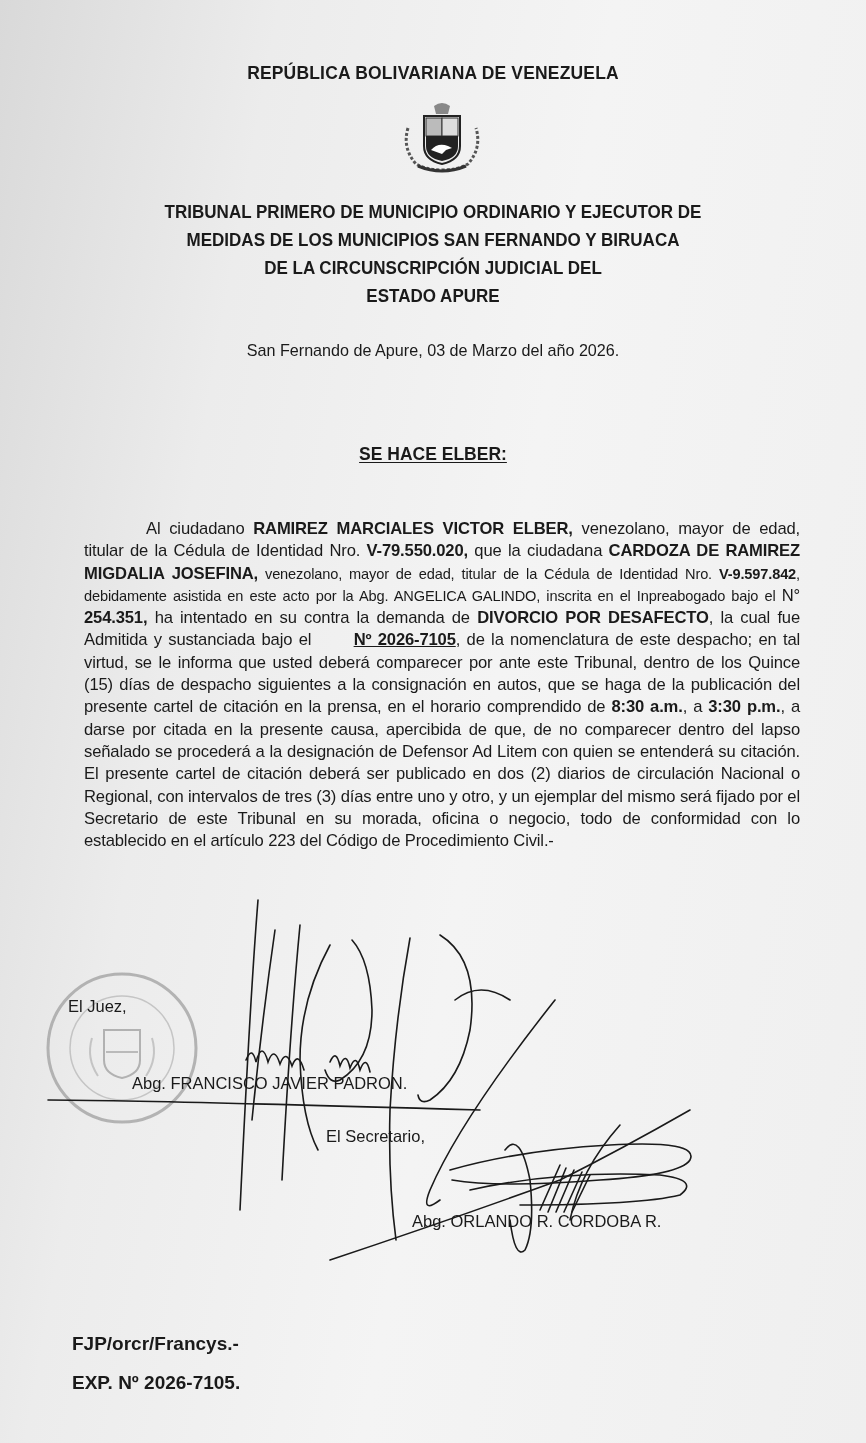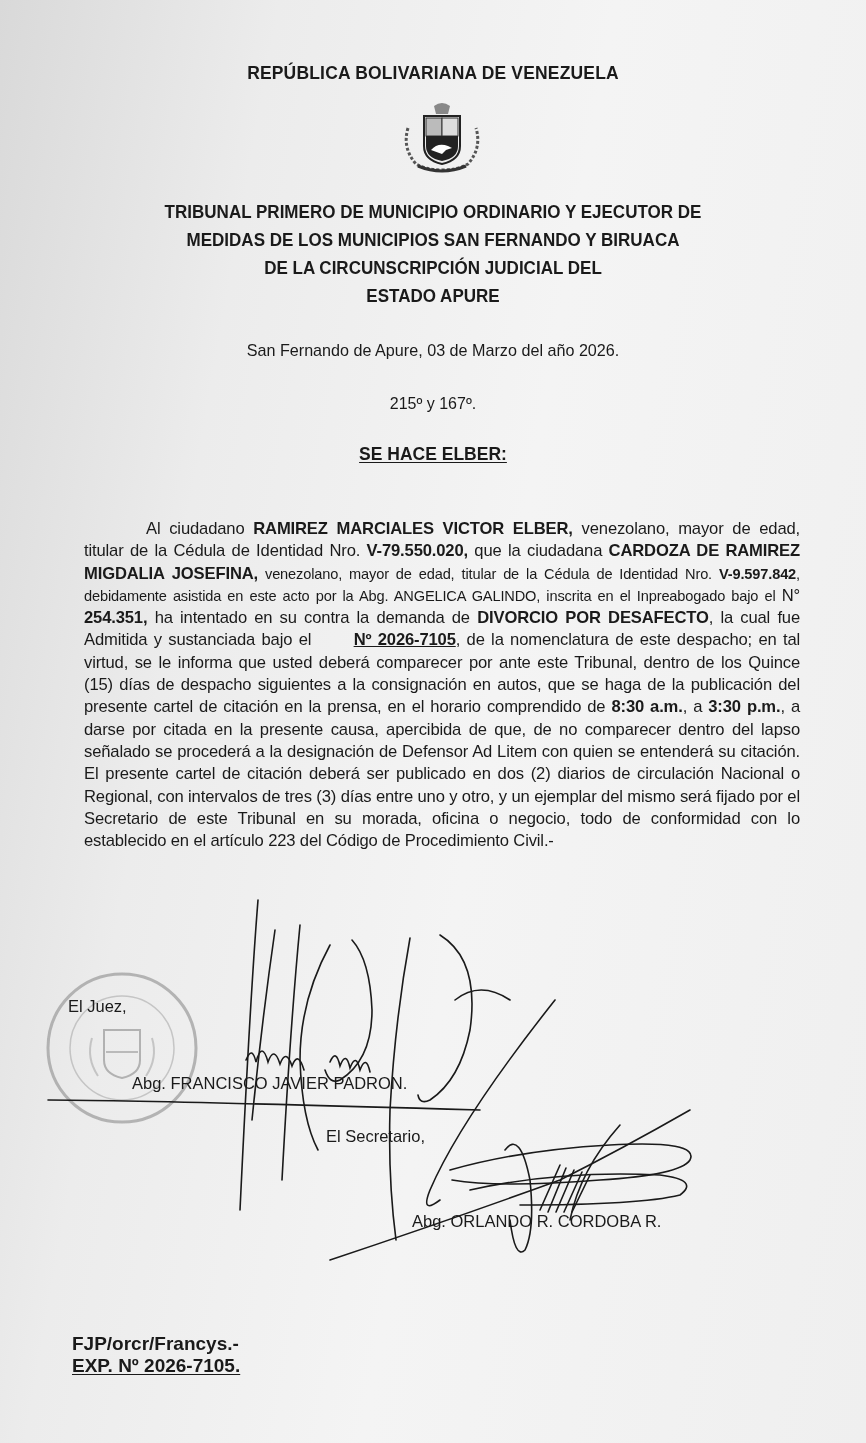--- a/index.html
+++ b/index.html
@@ -26,21 +26,21 @@
   }
   .body-text b { font-weight: bold; }
   .body-text .u { text-decoration: underline; font-weight: bold; margin-left: 36px; }
   .small { font-size: 14.6px; }
   .sig { position: absolute; font-size: 16.5px; }
   .judge-label { left: 68px; top: 997px; }
   .judge-name { left: 132px; top: 1074px; }
   .sec-label { left: 326px; top: 1127px; }
   .sec-name { left: 412px; top: 1212px; }
   .footer { position: absolute; left: 72px; top: 1333px; font-size: 19px; font-weight: bold; line-height: 22px; }
-  .footer .u { text-decoration: underline; text-underline-offset: 2px; }
+  .footer .u { text-underline-offset: 2px; margin-top: 17px; }
   svg.overlay { position: absolute; left: 0; top: 0; pointer-events: none; }
   .seal { position: absolute; left: 42px; top: 968px; width: 160px; height: 160px; }
 </style>
 </head>
 <body>
 
 <div class="page">
 
   <div class="center republic">REPÚBLICA BOLIVARIANA DE VENEZUELA</div>
 
@@ -56,21 +56,20 @@
   </svg>
 
   <div class="center tribunal">
     <div>TRIBUNAL PRIMERO DE MUNICIPIO ORDINARIO Y EJECUTOR DE</div>
     <div>MEDIDAS DE LOS MUNICIPIOS SAN FERNANDO Y BIRUACA</div>
     <div>DE LA CIRCUNSCRIPCIÓN JUDICIAL DEL</div>
     <div>ESTADO APURE</div>
   </div>
 
   <div class="center date">San Fernando de Apure, 03 de Marzo del año 2026.</div>
-  <div class="center years">215º y 167º.</div>
 
   <div class="center title">
     <span>SE HACE ELBER:</span>
   </div>
 
   <div class="body-text"><span>Al ciudadano </span><b>RAMIREZ MARCIALES VICTOR ELBER,</b><span> venezolano, mayor de edad, titular de la Cédula de Identidad Nro. </span><b>V-79.550.020,</b><span> que la ciudadana </span><b>CARDOZA DE RAMIREZ MIGDALIA JOSEFINA,</b><span class="small"> venezolano, mayor de edad, titular de la Cédula de Identidad Nro. </span><b class="small">V-9.597.842</b><span class="small">, debidamente asistida en este acto por la Abg. ANGELICA GALINDO, inscrita en el Inpreabogado bajo el </span><span>N°</span><b> 254.351,</b><span>  ha intentado en su contra la demanda de </span><b>DIVORCIO POR DESAFECTO</b><span>, la cual fue Admitida y sustanciada bajo el </span><span class="u">Nº 2026-7105</span><span>, de la nomenclatura de este despacho; en tal virtud, se le informa que usted deberá comparecer por ante este Tribunal, dentro de los Quince (15) días de despacho siguientes a la consignación en autos, que se haga de la publicación del presente cartel de citación en la prensa, en el horario comprendido de </span><b>8:30 a.m.</b><span>, a </span><b>3:30 p.m.</b><span>, a darse por citada en la presente causa, apercibida de que, de no comparecer dentro del lapso señalado se procederá a la designación de Defensor Ad Litem con quien se entenderá su citación. El presente cartel de citación deberá ser publicado en dos (2) diarios de circulación Nacional o Regional, con intervalos de tres (3) días entre uno y otro, y un ejemplar del mismo será fijado por el Secretario de este Tribunal en su morada, oficina o negocio, todo de conformidad con lo establecido en el artículo 223 del Código de Procedimiento Civil.-</span></div>
 
   <svg class="seal" viewBox="0 0 160 160">
     <circle cx="80" cy="80" r="74" fill="none" stroke="#9a9a9a" stroke-width="3" opacity="0.7"></circle>
     <circle cx="80" cy="80" r="52" fill="none" stroke="#aaa" stroke-width="1.5" opacity="0.6"></circle>

